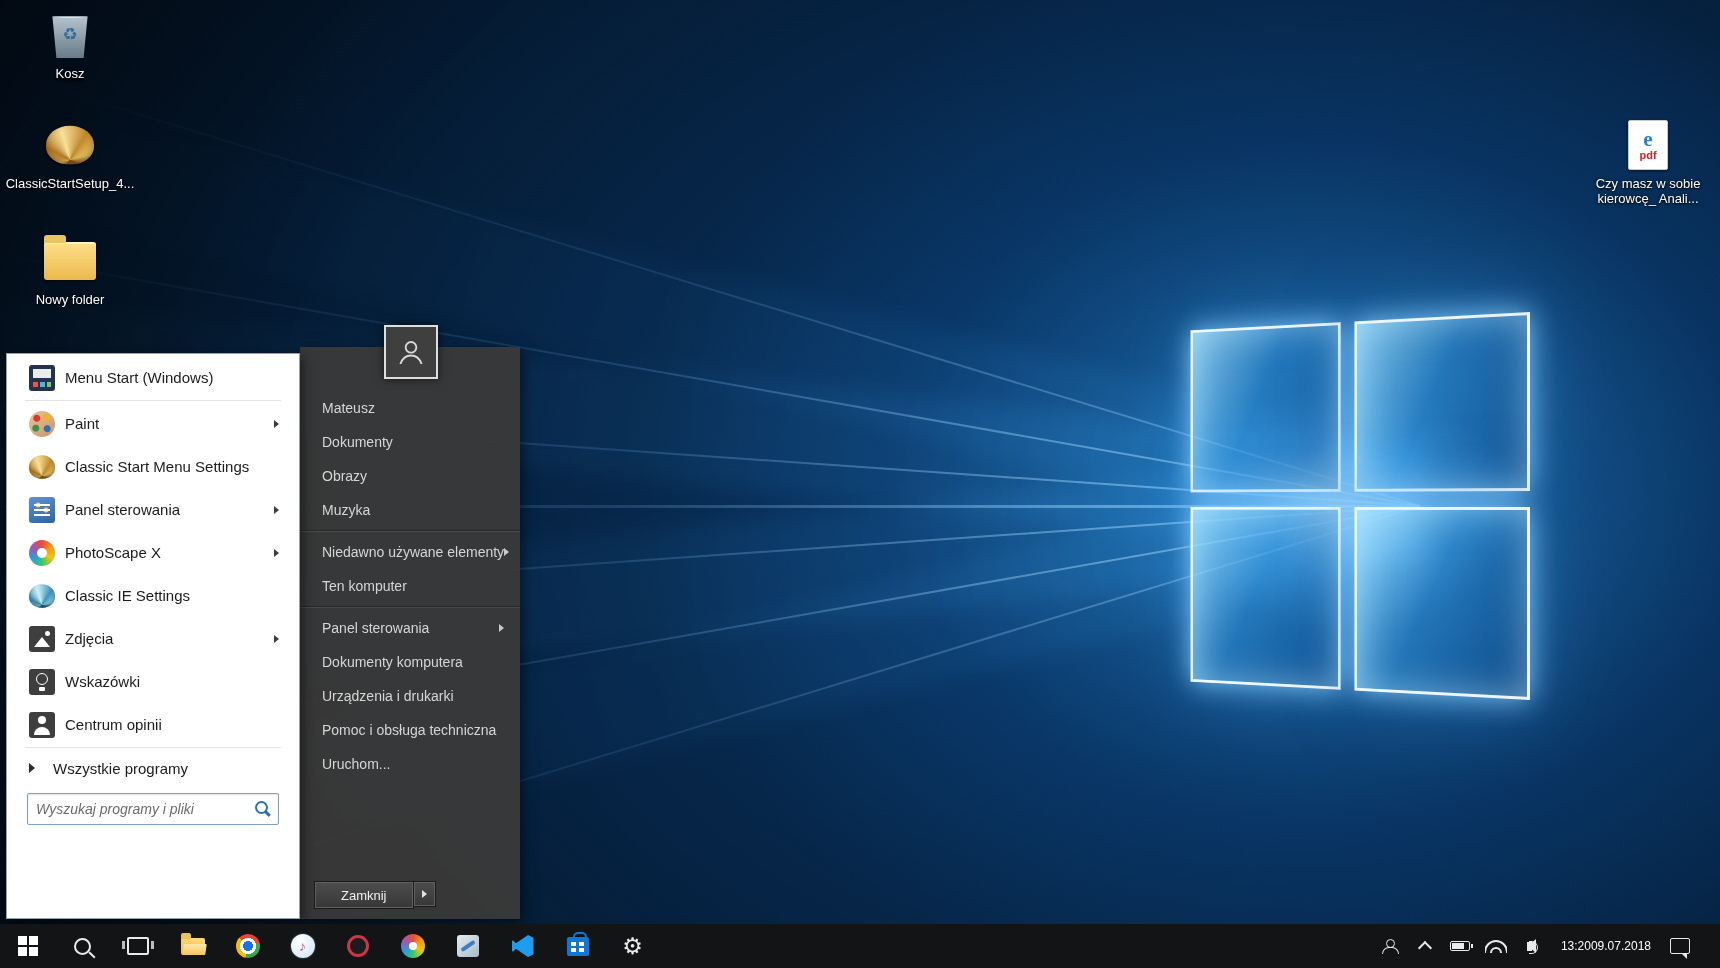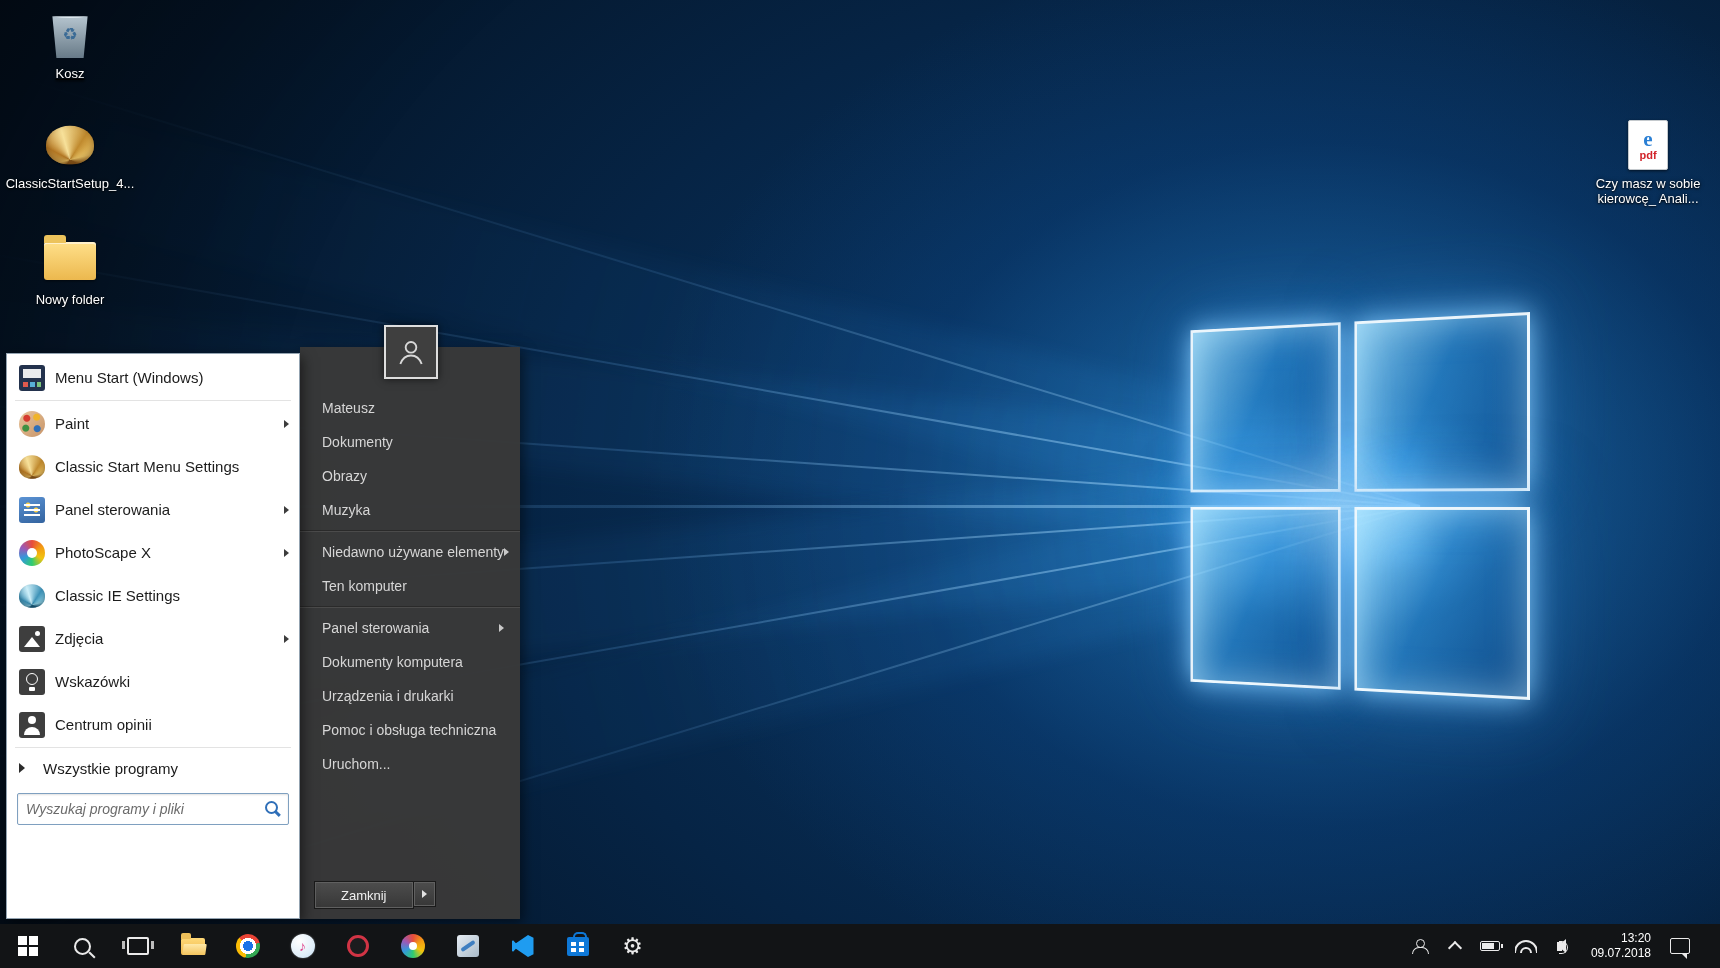--- a/index.html
+++ b/index.html
@@ -42,21 +42,21 @@
   .art-folder::before{content:"";position:absolute;top:-7px;left:0;width:22px;height:8px;background:#ecc35c;border-radius:3px 3px 0 0;}
   .art-folder.with-papers::after{content:"";position:absolute;top:-3px;left:8px;width:34px;height:12px;background:#f6fbff;border:1px solid #b9c6d0;border-radius:1px;}
   .art-pdf{width:38px;height:48px;background:#fff;border:1px solid #c4c9cd;border-radius:2px;flex-direction:column;gap:0;
     box-shadow:0 1px 3px rgba(0,0,0,.6);display:flex;align-items:center;justify-content:center;}
   .pdf-e{color:#2a7fd4;font-family:"Liberation Serif",serif;font-weight:bold;font-size:21px;line-height:20px;}
   .pdf-t{color:#d2232a;font-weight:bold;font-size:11px;line-height:12px;}
 
   
   .menu-left{position:absolute;left:6px;top:353px;width:294px;height:566px;background:#fff;
     border:1px solid #93a3b1;box-shadow:3px 4px 12px rgba(0,0,0,.5);z-index:6;
-    display:flex;flex-direction:column;box-sizing:border-box;padding:2px 0 10px;}
+    display:flex;flex-direction:column;box-sizing:border-box;padding:2px 10px 10px;}
   .sm-item{display:flex;align-items:center;height:43px;padding:0 10px 0 12px;font-size:15px;color:#1c1c1c;}
   .sm-label{white-space:nowrap;}
   .sub-arrow{width:0;height:0;border:4px solid transparent;border-left:5px solid #3c3c3c;border-right:none;margin-left:auto;}
   .sep-l{height:1px;background:#e3e3e3;margin:1px 8px;}
   .all-programs{display:flex;align-items:center;height:38px;padding:0 12px;font-size:15px;color:#1c1c1c;}
   .ap-arrow{width:0;height:0;border:5px solid transparent;border-left:6px solid #2b2b2b;border-right:none;margin-right:18px;}
   .search-wrap{margin:6px 10px 0;display:flex;align-items:center;height:30px;background:#fff;
     border:1px solid #7fa0c0;border-radius:2px;padding:0 6px;box-shadow:inset 0 1px 2px rgba(0,0,0,.12);}
   .search-input{flex:1;border:none;outline:none;background:transparent;font-family:"Liberation Sans",sans-serif;
     font-size:14px;color:#333;}
@@ -184,21 +184,21 @@
   .g-wifi::before{content:"";position:absolute;left:50%;top:0;transform:translateX(-50%);width:24px;height:24px;border:2px solid #eaeaea;border-radius:50%;box-sizing:border-box;}
   .g-wifi::after{content:"";position:absolute;left:50%;top:7px;transform:translateX(-50%);width:12px;height:12px;border:2px solid #eaeaea;border-radius:50%;box-sizing:border-box;
     box-shadow:0 0 0 20px transparent;}
   .g-vol{width:5px;height:9px;background:#eaeaea;position:relative;margin:0 7px 0 3px;}
   .g-vol::before{content:"";position:absolute;left:1px;top:-3px;width:0;height:0;
     border-top:7.5px solid transparent;border-bottom:7.5px solid transparent;border-right:8px solid #eaeaea;}
   .g-vol::after{content:"";position:absolute;right:-6px;top:-1px;width:8px;height:11px;border:1.5px solid #eaeaea;border-left:none;border-radius:0 8px 8px 0;}
   .g-ac{width:18px;height:14px;border:1.5px solid #eaeaea;border-radius:2px;position:relative;}
   .g-ac::after{content:"";position:absolute;right:2px;bottom:-6px;width:0;height:0;
     border-left:6px solid transparent;border-top:6px solid #eaeaea;}
-  .clock{display:flex;flex-direction:column;align-items:flex-end;justify-content:center;color:#fff;font-size:12px;line-height:15px;padding:0 4px;}
+  .clock{display:flex;align-items:flex-end;justify-content:center;color:#fff;font-size:12px;line-height:15px;padding:0 4px;}
   .show-desktop{width:6px;border-left:1px solid rgba(255,255,255,.25);}
 </style>
 </head>
 <body>
 
 <div class="screen">
 
   <div class="wallpaper">
     <div class="beamw" style="transform:rotate(6deg);"></div>
     <div class="beamw" style="transform:rotate(-6deg);"></div>

